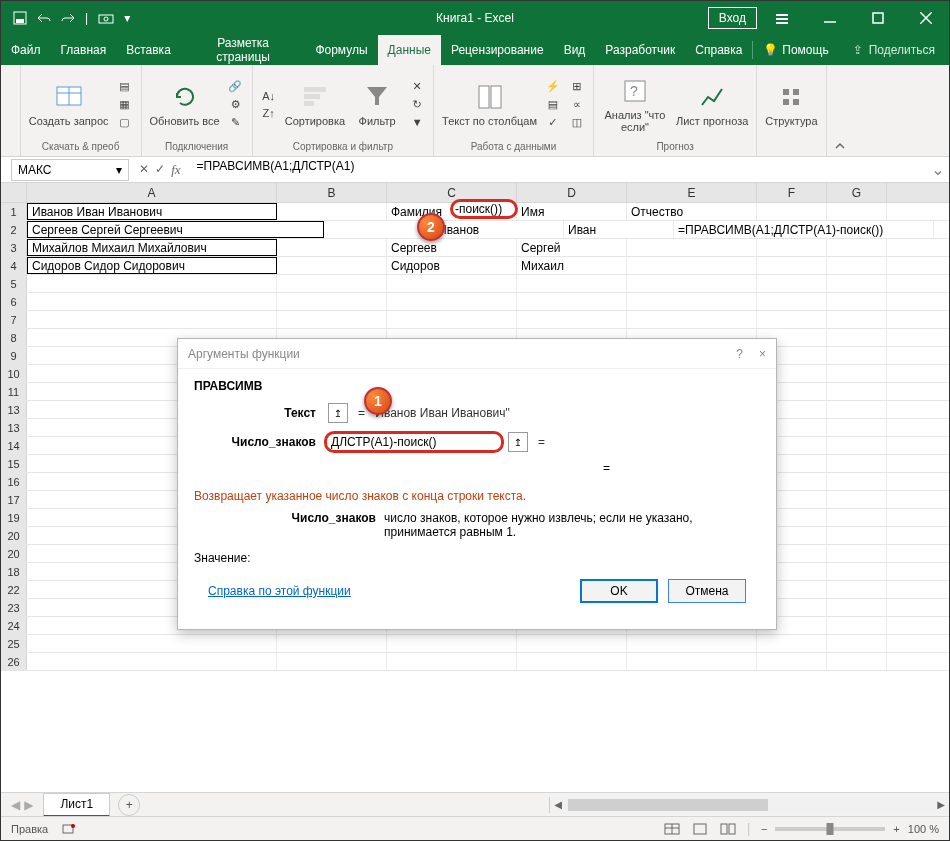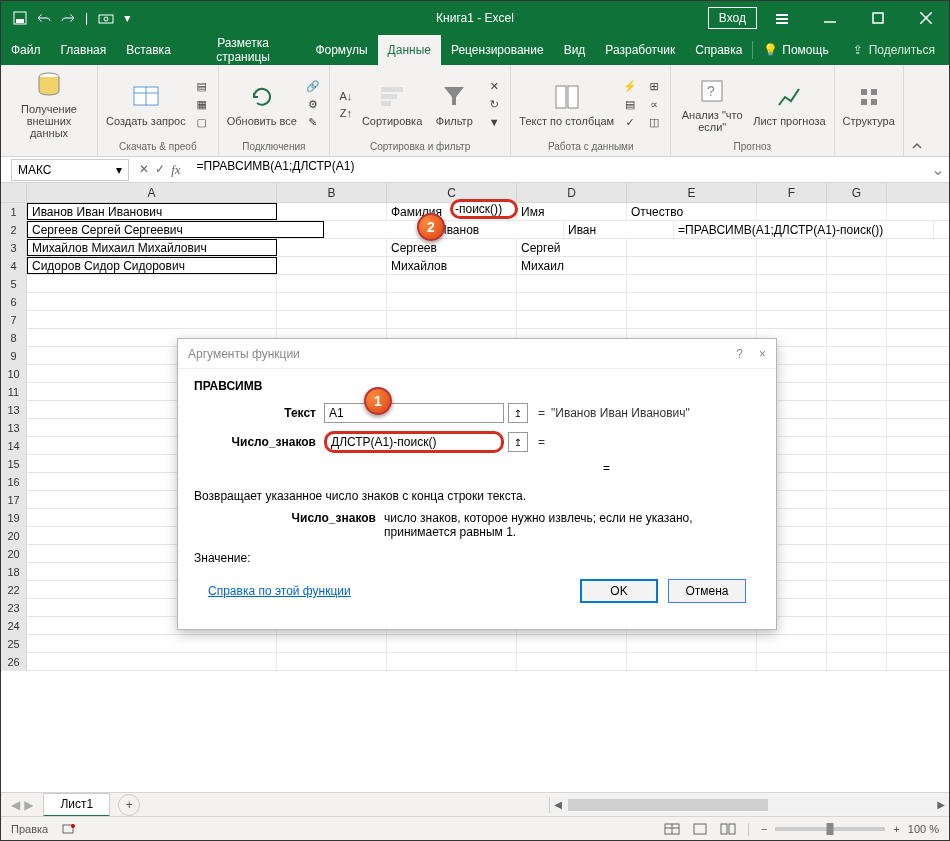--- a/index.html
+++ b/index.html
@@ -65,21 +65,21 @@
 .dialog-title .icons { display: flex; gap: 16px; font-size: 12px; color: #888; }
 .dialog-body { padding: 10px 16px 14px; }
 .func-name { font-weight: bold; margin-bottom: 10px; }
 .arg-row { display: flex; align-items: center; margin-bottom: 8px; }
 .arg-label { width: 130px; text-align: right; font-weight: bold; padding-right: 8px; }
 .arg-input { width: 180px; height: 20px; border: 1px solid #999; padding: 0 4px; font-size: 12px; }
 .arg-input.highlighted { border: 3px solid #d82b1f; border-radius: 10px; height: 22px; }
 .ref-btn { width: 20px; height: 20px; border: 1px solid #999; margin-left: 4px; display: flex; align-items: center; justify-content: center; font-size: 10px; }
 .arg-eq { margin-left: 10px; color: #333; }
 .arg-val { margin-left: 6px; color: #333; }
-.desc { margin: 14px 0 8px; color: #000000; }
+.desc { margin: 14px 0 8px; color: #c2410c; }
 .param-desc { display: flex; margin-bottom: 10px; }
 .param-desc .plabel { width: 190px; text-align: right; font-weight: bold; padding-right: 8px; }
 .param-desc .ptext { flex: 1; }
 .result-line { margin: 12px 0 6px; }
 .help-link { color: #0066cc; text-decoration: underline; cursor: pointer; }
 .dialog-footer { display: flex; justify-content: space-between; align-items: center; padding: 8px 14px 12px; }
 .dialog-btns { display: flex; gap: 10px; }
 .dialog-btn { min-width: 78px; height: 24px; border: 1px solid #3b82f6; background: #f3f3f3; font-size: 12px; cursor: pointer; }
 .dialog-btn.primary { border: 2px solid #0078d4; }
 
@@ -166,31 +166,20 @@
       <span>Помощь</span>
     </div>
     <div class="share">
       <span>⇪</span>
       <span>Поделиться</span>
     </div>
   </div>
 
   <div class="ribbon">
     <div class="ribbon-group">
-      <div class="group-body">
-        <div class="rib-btn">
-          <div class="rib-icon">
-              <svg width="28" height="28">
-                <ellipse cx="14" cy="6" rx="10" ry="4" fill="#fff" stroke="#888"></ellipse>
-                <path d="M4 6 v14 a10 4 0 0 0 20 0 V6" fill="#f2d36b" stroke="#888"></path>
-              </svg>
-            </div>
-          <span style="max-width:80px">Получение внешних данных</span>
-        </div>
-      </div>
       <div class="group-label">&nbsp;</div>
     </div>
     <div class="ribbon-group">
       <div class="group-body">
         <div class="rib-btn">
           <div class="rib-icon">
               <svg width="28" height="28">
                 <rect x="2" y="4" width="24" height="18" fill="#fff" stroke="#5b9bd5"></rect>
                 <line x1="2" y1="10" x2="26" y2="10" stroke="#5b9bd5"></line>
                 <line x1="14" y1="4" x2="14" y2="22" stroke="#5b9bd5"></line>
@@ -418,21 +407,21 @@
         <div class="cell" style="width:130px">Сергеев</div>
         <div class="cell" style="width:110px">Сергей</div>
         <div class="cell" style="width:130px"></div>
         <div class="cell" style="width:70px"></div>
         <div class="cell" style="width:60px"></div>
       </div>
       <div class="row">
           <div class="rh">4</div>
         <div class="cell thick-black" style="width:250px">Сидоров Сидор Сидорович</div>
         <div class="cell" style="width:110px"></div>
-        <div class="cell" style="width:130px">Михайлов</div>
+        <div class="cell" style="width:130px">Сидоров</div>
         <div class="cell" style="width:110px">Михаил</div>
         <div class="cell" style="width:130px"></div>
         <div class="cell" style="width:70px"></div>
         <div class="cell" style="width:60px"></div>
       </div>
 
       <div class="row">
           <div class="rh">5</div>
           <div class="cell" style="width:250px"></div>
           <div class="cell" style="width:110px"></div>
@@ -714,21 +703,20 @@
       <span>Аргументы функции</span>
       <span class="icons">
         <span>?</span>
         <span>×</span>
       </span>
     </div>
     <div class="dialog-body">
       <div class="func-name">ПРАВСИМВ</div>
       <div class="arg-row">
         <div class="arg-label">Текст</div>
-        <input class="arg-input" value="A1" style="">
         <div class="ref-btn">↥</div>
         <span class="arg-eq">=</span>
         <span class="arg-val">"Иванов Иван Иванович"</span>
       </div>
       <div class="arg-row">
         <div class="arg-label">Число_знаков</div>
         <input class="arg-input highlighted" value="ДЛСТР(A1)-поиск()" style="">
         <div class="ref-btn">↥</div>
         <span class="arg-eq">=</span>
       </div>

